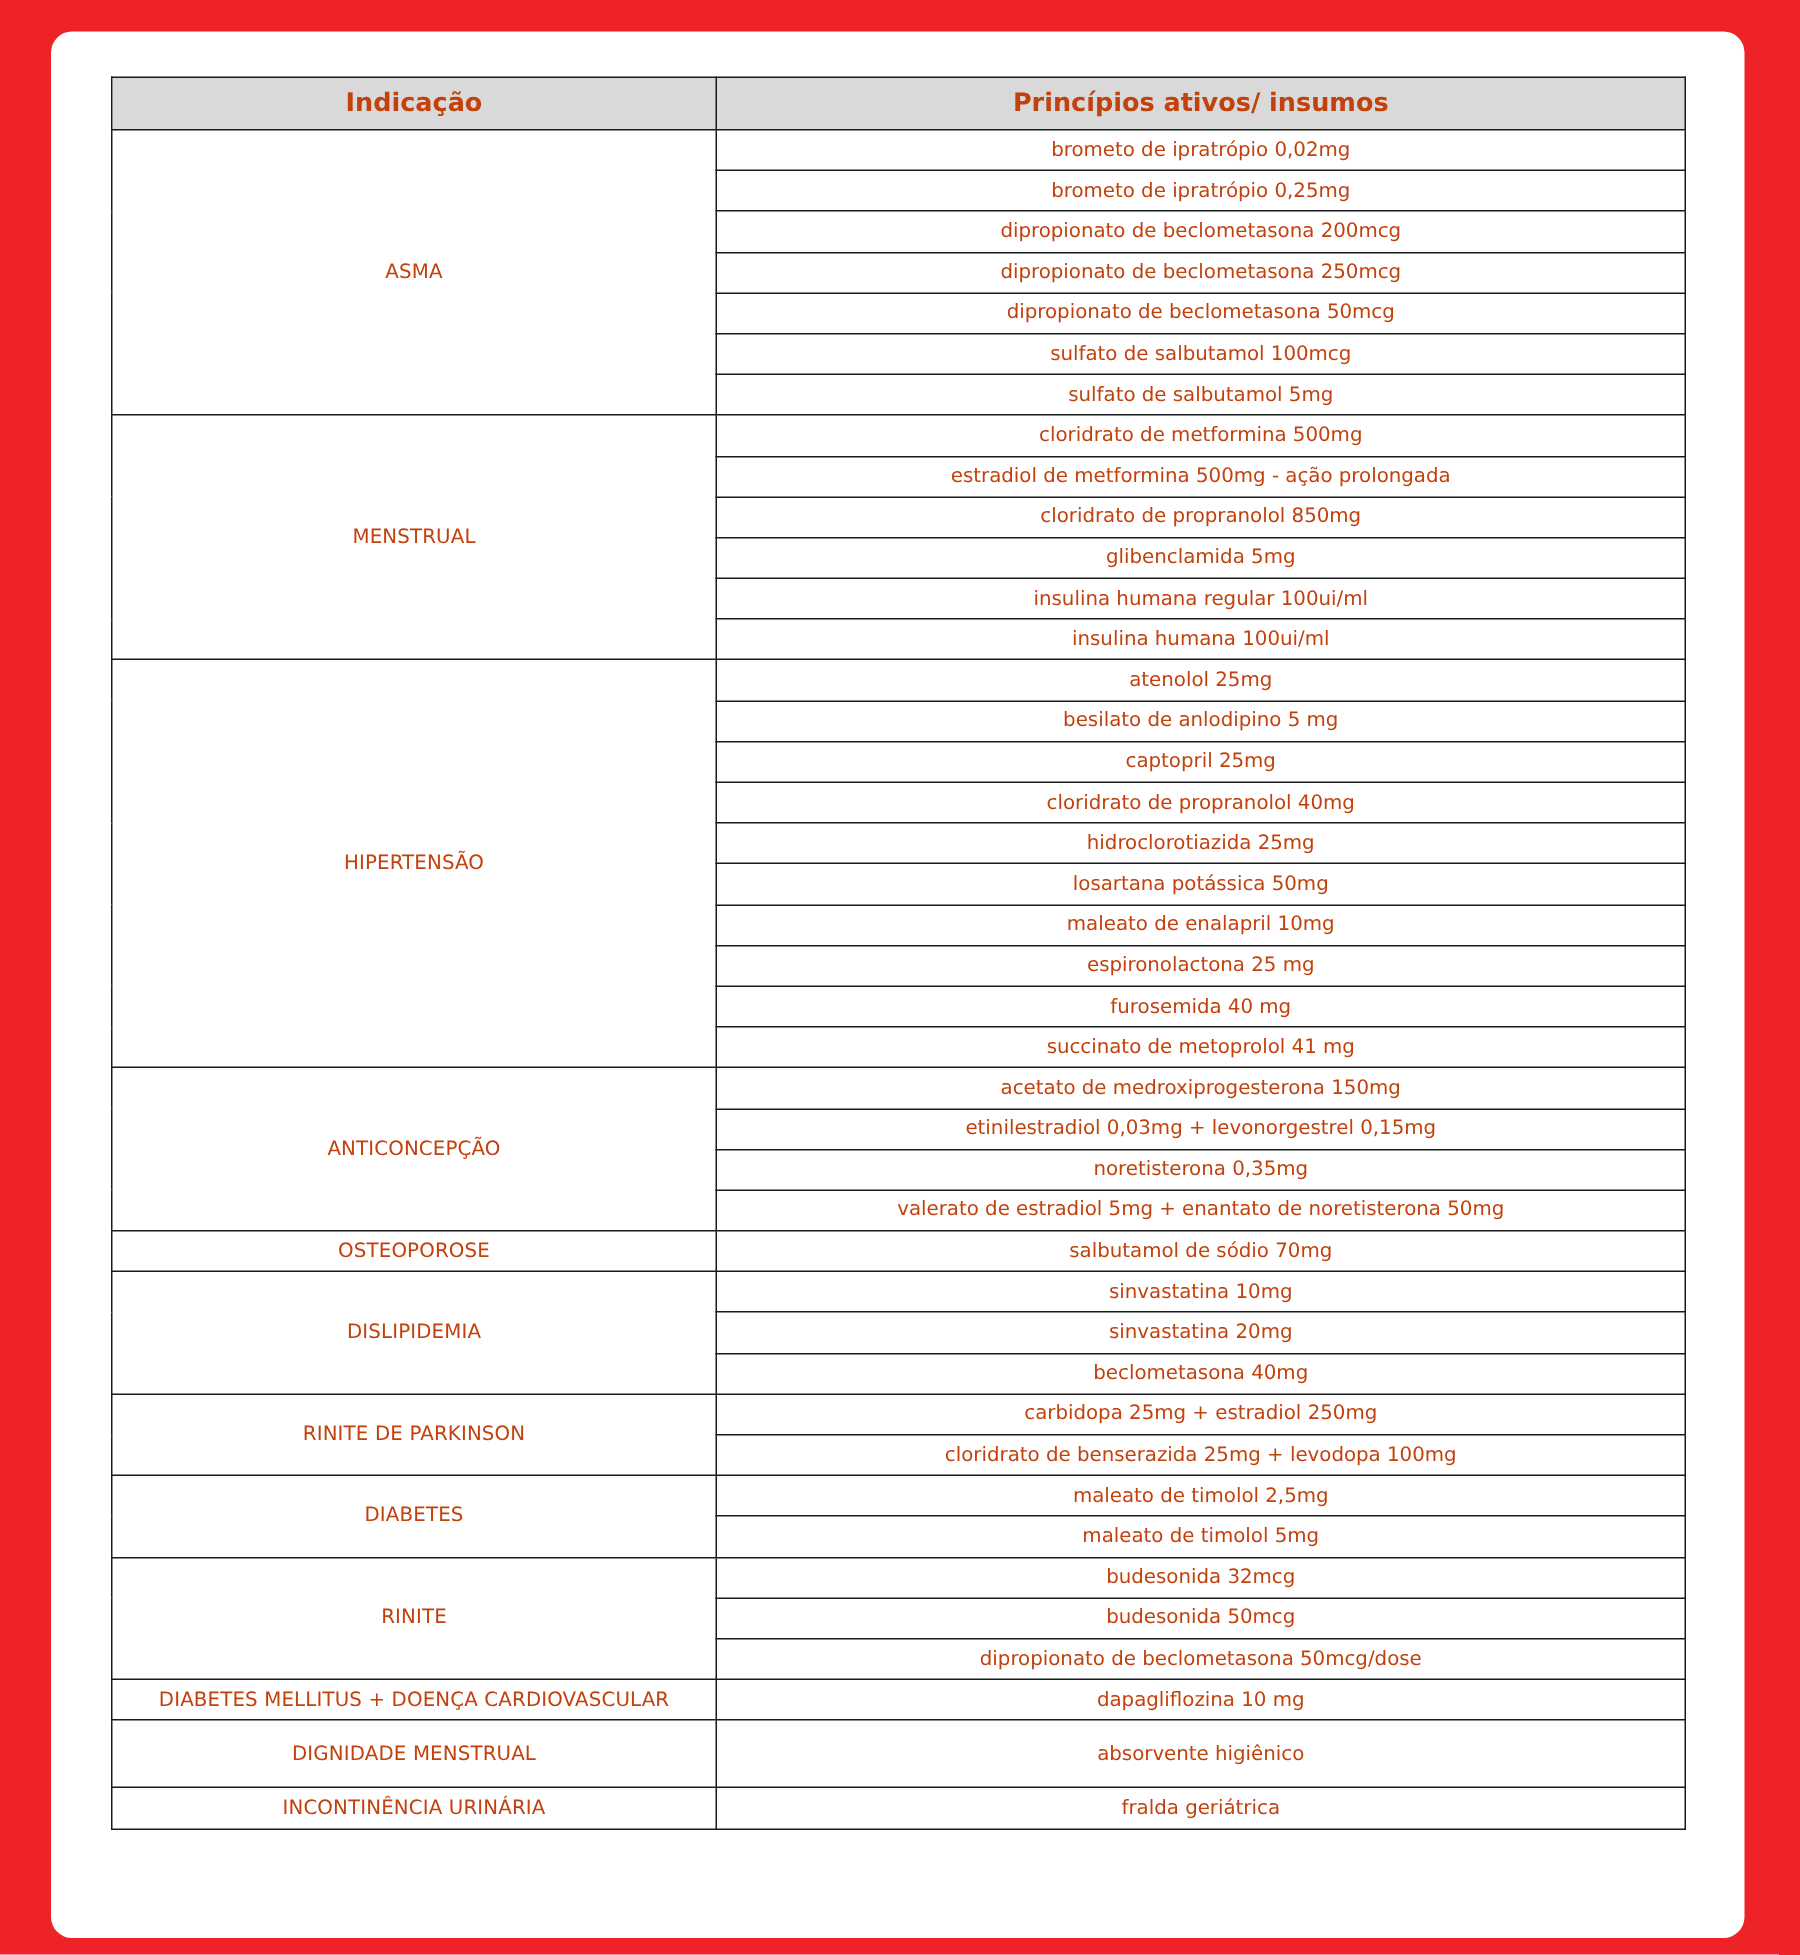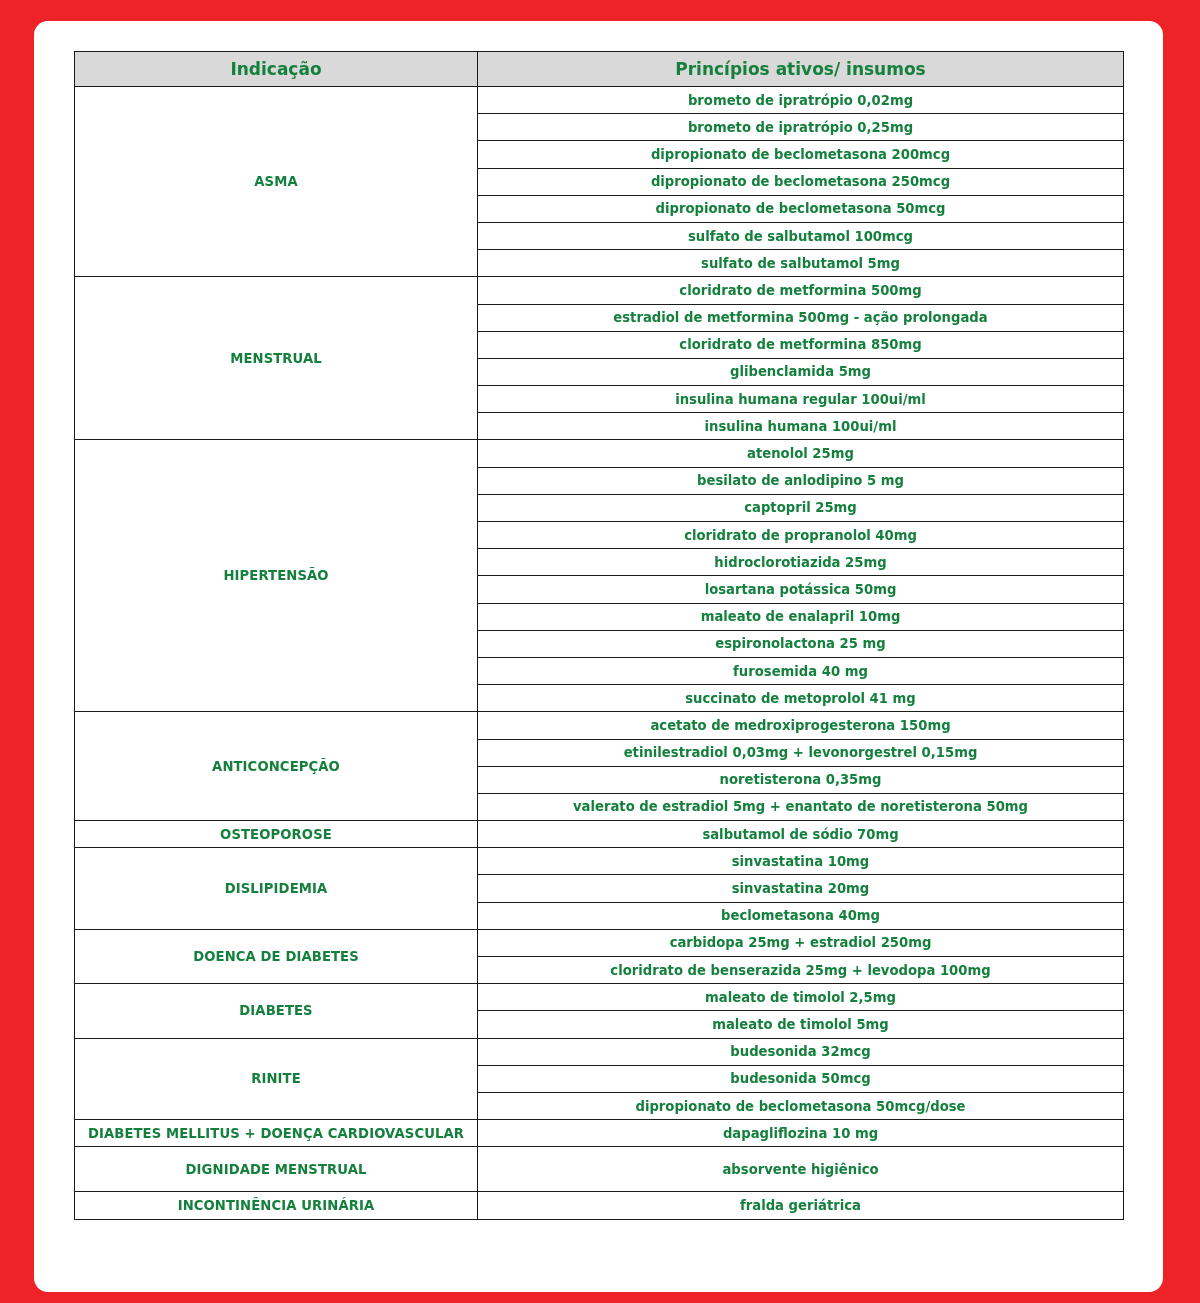--- a/index.html
+++ b/index.html
@@ -27,35 +27,35 @@
       width: 1049px;
       border-collapse: collapse;
       table-layout: fixed;
     }
     table.meds col.c1 { width: 403px; }
     table.meds col.c2 { width: 646px; }
     table.meds th, table.meds td {
       border: 1.6px solid #1a1a1a;
       text-align: center;
       vertical-align: middle;
-      color: #15803d;
+      color: #c2410c;
       padding: 0 4px;
       white-space: nowrap;
       overflow: hidden;
     }
     table.meds th {
       background: #d9d9d9;
       height: 34px;
       font-size: 17px;
       font-weight: bold;
     }
     table.meds td {
       height: 26.2px;
       font-size: 13.2px;
-      font-weight: bold;
+      font-weight: normal;
     }
     table.meds td.ind {
       font-size: 13.2px;
       letter-spacing: 0.1px;
       margin-left: 16px;
     }
     table.meds tr.tall td { height: 44px; }
   </style>
 </head>
 <body>
@@ -96,21 +96,21 @@
           <td>sulfato de salbutamol 5mg</td>
         </tr>
         <tr>
           <td class="ind" rowspan="6">MENSTRUAL</td>
           <td>cloridrato de metformina 500mg</td>
         </tr>
         <tr>
           <td>estradiol de metformina 500mg - ação prolongada</td>
         </tr>
         <tr>
-          <td>cloridrato de metformina 850mg</td>
+          <td>cloridrato de propranolol 850mg</td>
         </tr>
         <tr>
           <td>glibenclamida 5mg</td>
         </tr>
         <tr>
           <td>insulina humana regular 100ui/ml</td>
         </tr>
         <tr>
           <td>insulina humana 100ui/ml</td>
         </tr>
@@ -166,21 +166,21 @@
           <td class="ind" rowspan="3">DISLIPIDEMIA</td>
           <td>sinvastatina 10mg</td>
         </tr>
         <tr>
           <td>sinvastatina 20mg</td>
         </tr>
         <tr>
           <td>beclometasona 40mg</td>
         </tr>
         <tr>
-          <td class="ind" rowspan="2">DOENCA DE DIABETES</td>
+          <td class="ind" rowspan="2">RINITE DE PARKINSON</td>
           <td>carbidopa 25mg + estradiol 250mg</td>
         </tr>
         <tr>
           <td>cloridrato de benserazida 25mg + levodopa 100mg</td>
         </tr>
         <tr>
           <td class="ind" rowspan="2">DIABETES</td>
           <td>maleato de timolol 2,5mg</td>
         </tr>
         <tr>

